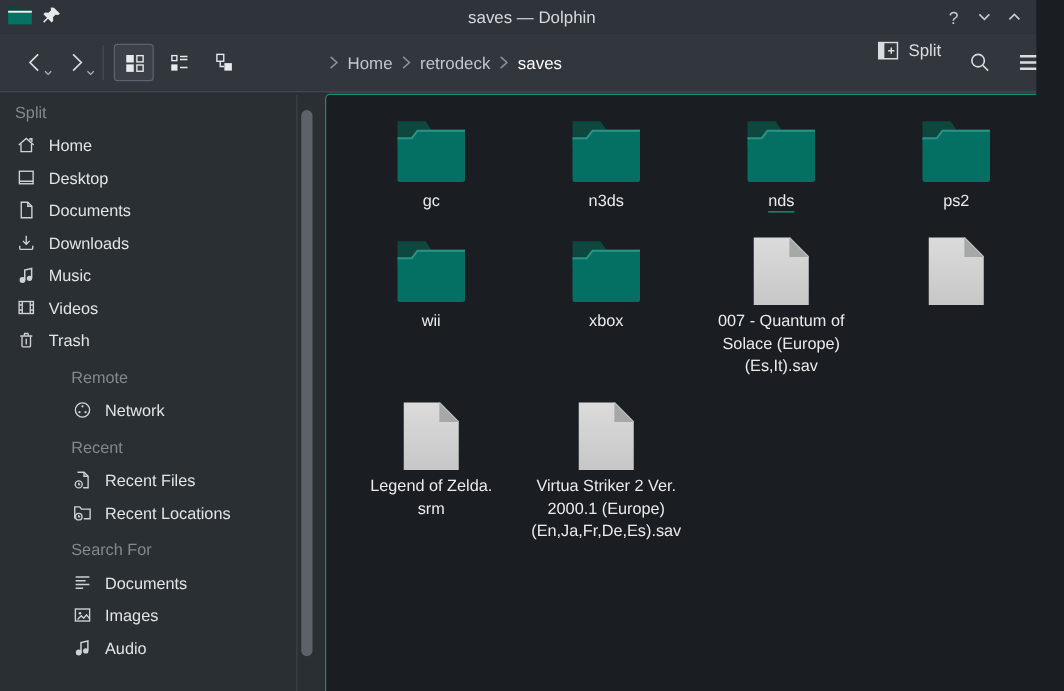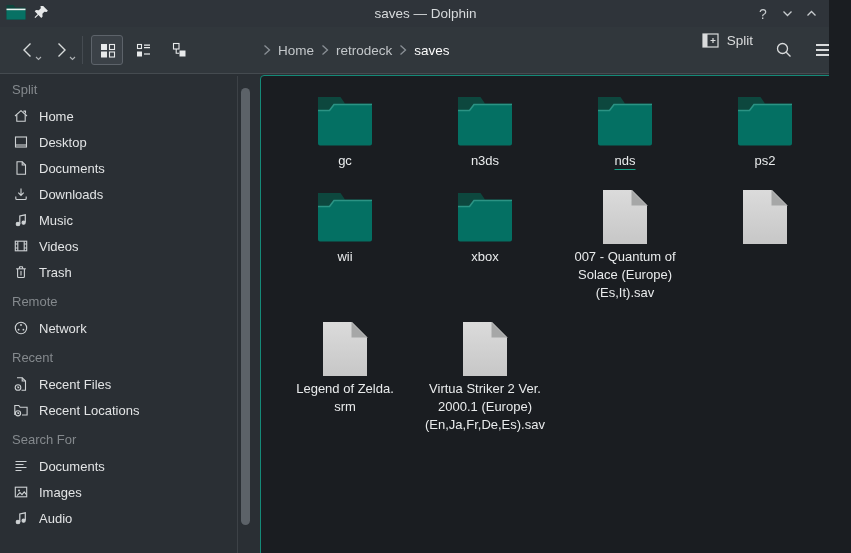--- a/index.html
+++ b/index.html
@@ -35,21 +35,21 @@
   .breadcrumb{position:absolute;left:263px;top:0;height:46px;display:flex;align-items:center;gap:7px;}
   .crumb{color:#c3c7ca;font-size:13.5px;}
   .crumb.current{color:#fcfcfc;font-weight:normal;}
   .crumb-sep{display:flex;align-items:center;}
   .right-group{position:absolute;right:10px;top:0;height:46px;display:flex;align-items:center;}
   .split-btn{display:flex;align-items:flex-start;gap:8px;padding:0 8px;height:34px;color:#dadcdd;font-size:13.5px;}
   .icon-btn{width:34px;height:34px;display:flex;align-items:center;justify-content:center;margin-left:6px;}
   
   .sidebar{position:absolute;left:0;top:74px;width:260px;height:479px;background:#2a2f34;overflow:hidden;padding-top:3px;}
   .side-header{height:26px;line-height:26px;padding-left:12px;color:#84898d;font-size:13px;}
-  .side-section + .side-section{margin-top:4px;}
+  .side-section + .side-section{margin-top:4px;padding-left:45px;}
   .side-item{height:26px;display:flex;align-items:center;padding-left:12px;gap:10px;color:#e2e4e5;cursor:default;}
   .side-item .si-icon{width:17px;height:17px;display:flex;align-items:center;justify-content:center;flex:none;}
   .sb-track{position:absolute;left:237px;top:76px;width:1px;height:477px;background:#3d4247;}
   .sb-thumb{position:absolute;left:241px;top:88px;width:9px;height:437px;border-radius:4.5px;background:#5c6268;}
   
   .view{
     position:absolute;left:260px;top:75px;width:590px;height:482px;
     background:#1a1d21;border:1px solid #158a78;border-radius:4px 4px 0 0;
     overflow:hidden;
   }

